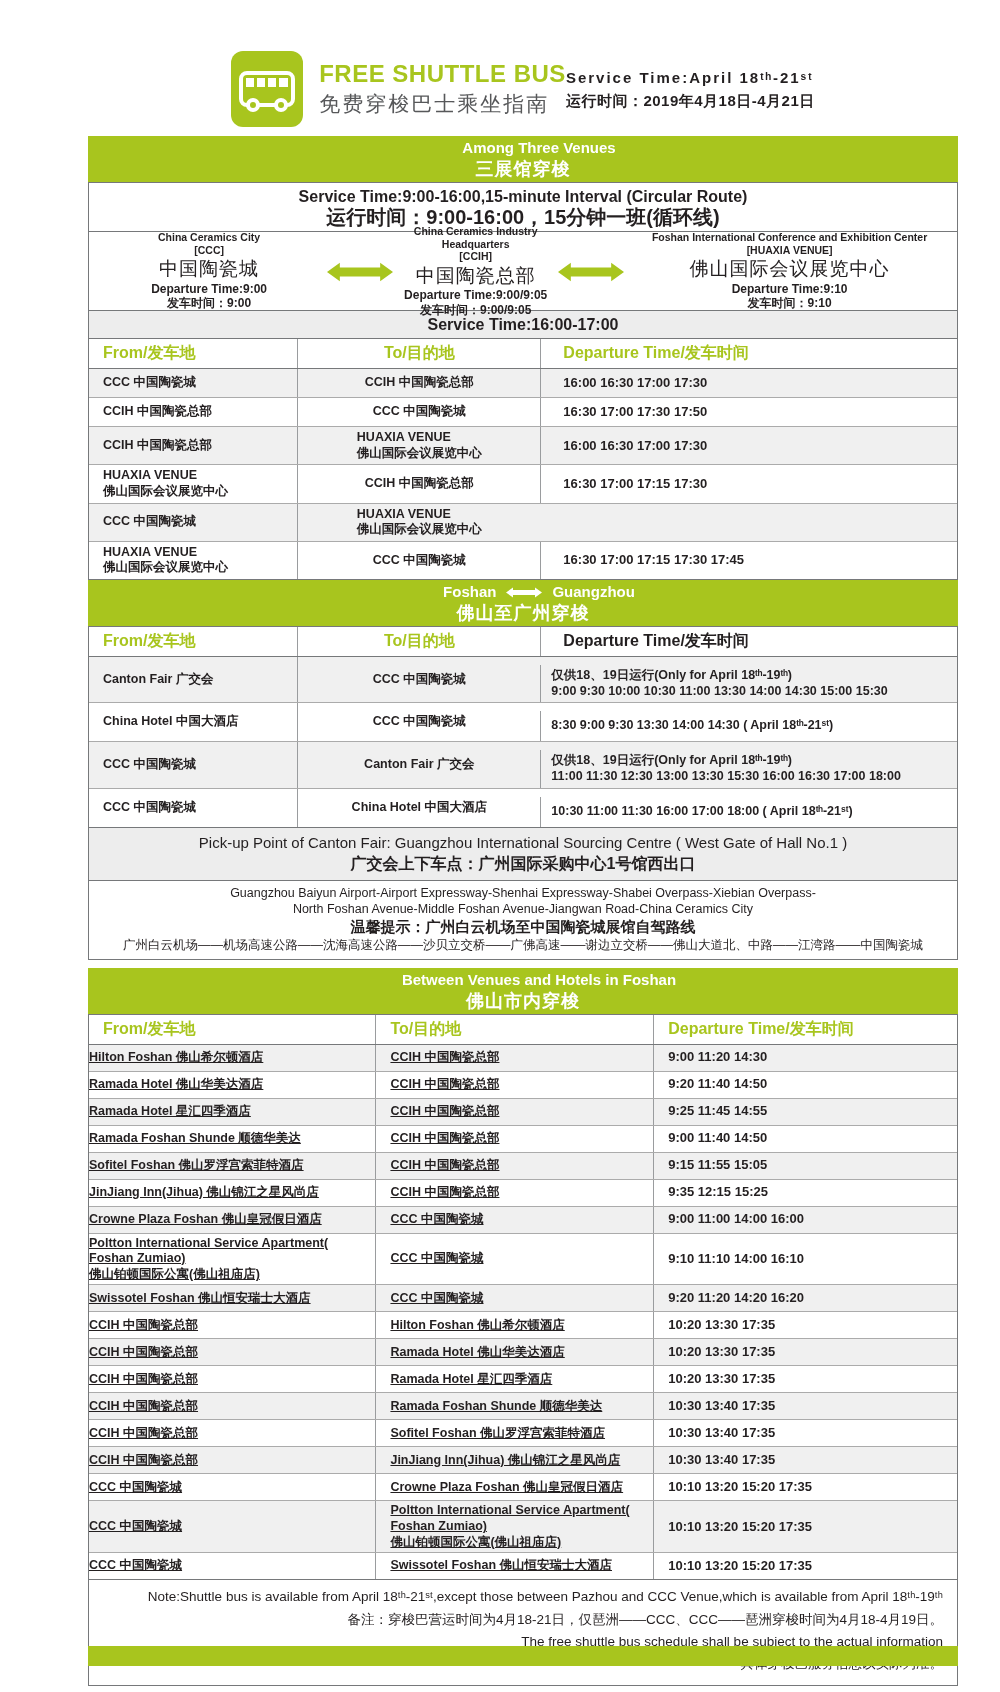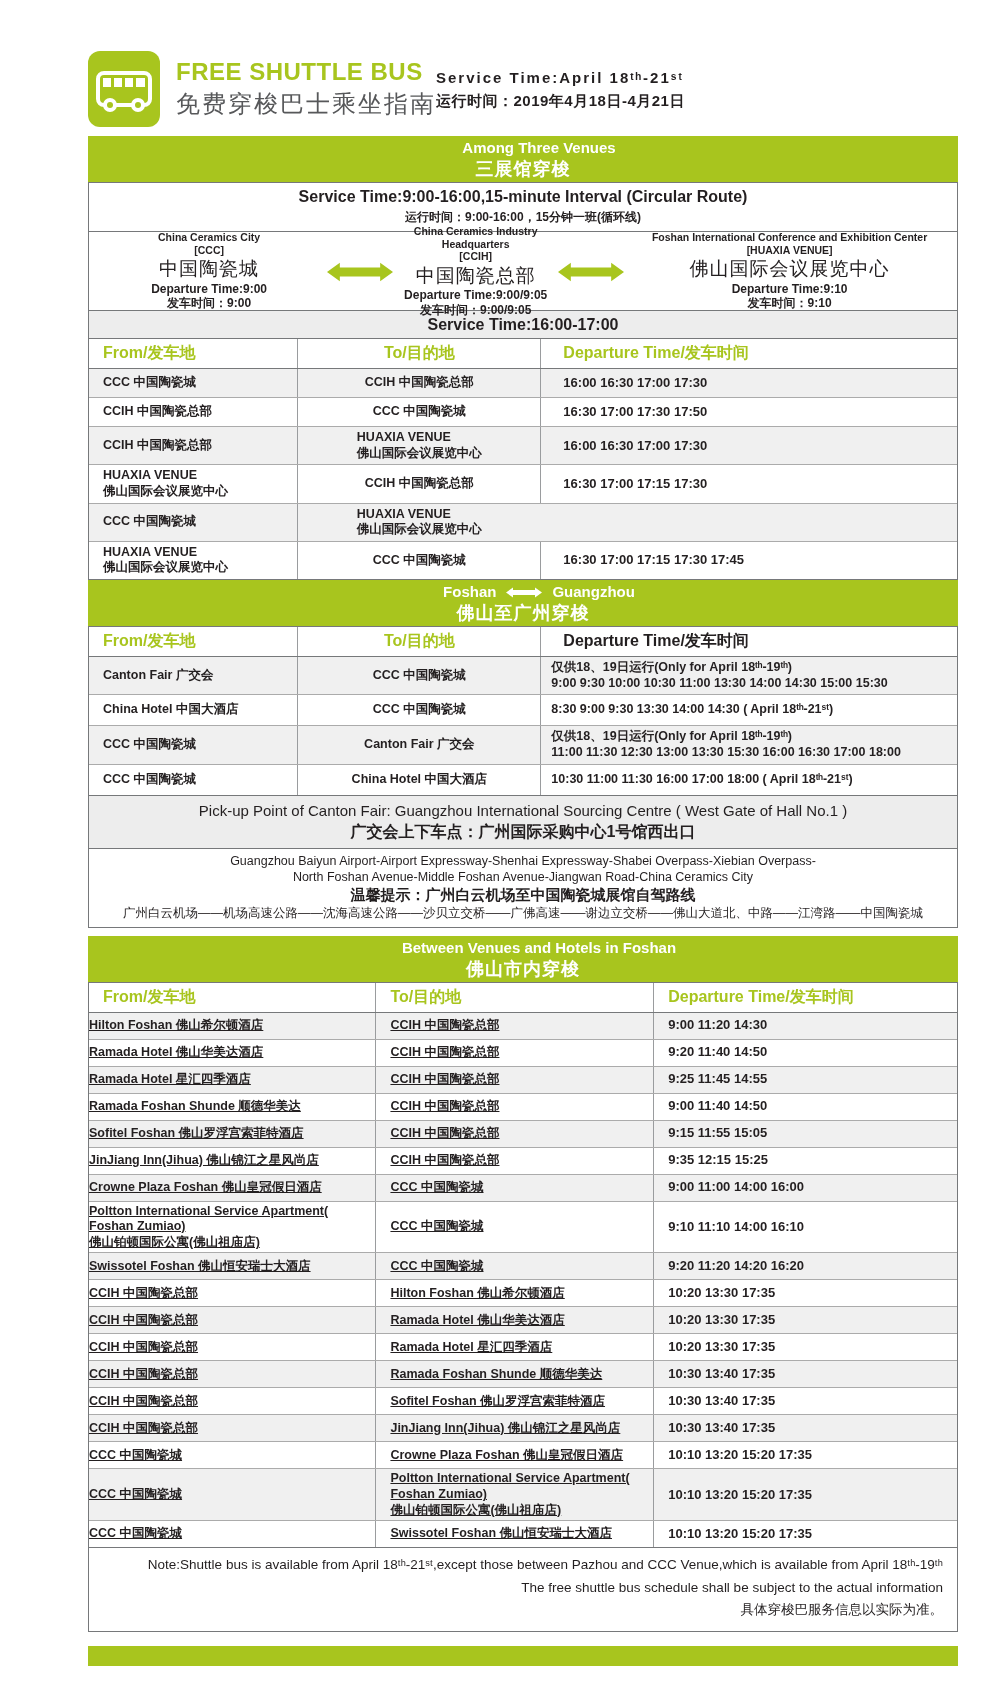--- a/index.html
+++ b/index.html
@@ -11,39 +11,39 @@
     --stripe:#f0f0f0;
     --graybox:#ededed;
   }
   *{box-sizing:border-box;margin:0;padding:0;}
   html,body{background:#ffffff;}
   body{font-family:"Liberation Sans","DejaVu Sans",sans-serif;color:var(--dark);}
   .page{position:relative;width:1000px;height:1692px;overflow:hidden;background:#fff;}
   .content{position:absolute;left:88px;top:48px;width:870px;}
 
   
-  .hdr{display:flex;justify-content:flex-start;align-items:center;height:82px;margin-bottom:6px;}
+  .hdr{display:flex;justify-content:center;align-items:center;height:82px;margin-bottom:6px;}
   .hdr-left{display:flex;align-items:center;gap:16px;}
   .bus-badge{width:72px;height:76px;flex:0 0 auto;}
   .title-en{color:var(--accent);font-size:24px;font-weight:bold;letter-spacing:0.5px;}
-  .title-zh{color:var(--graytitle);font-size:24px;letter-spacing:2px;margin-top:2px;}
+  .title-zh{color:var(--graytitle);font-size:21px;letter-spacing:2px;margin-top:2px;}
   .hdr-right{text-align:left;font-weight:bold;font-size:15px;line-height:1.55;}
   .hdr-right .svc-en{letter-spacing:2px;}
   .hdr-right .svc-zh{letter-spacing:0.5px;}
 
   
   .banner{background:var(--accent);color:#fff;text-align:center;padding:2px 0 3px;}
   .banner-en{font-size:15px;font-weight:bold;line-height:20px;display:flex;align-items:center;justify-content:center;gap:9px;margin-left:32px;}
   .banner-zh{font-size:18px;font-weight:bold;line-height:22px;letter-spacing:1px;}
 
   
   .box{border:1px solid var(--border);margin-top:-1px;background:#fff;}
   .svcbox{text-align:center;padding:3px 0;}
   .svcbox .l1{font-size:16px;font-weight:bold;line-height:21px;}
-  .svcbox .l2{font-size:12px;font-weight:bold;line-height:21px;}
+  .svcbox .l2{font-size:20px;font-weight:bold;line-height:21px;}
   .graybg{background:var(--graybox);}
 
   
   .venues{display:flex;align-items:center;padding:5px 4px;height:80px;}
   .venue{text-align:center;line-height:1.2;}
   .venue.v1{flex:0 0 27%;}
   .venue.v2{flex:1 1 auto;}
   .venue.v3{flex:0 0 38%;}
   .venue .v-en{font-size:10.5px;font-weight:bold;}
   .venue .v-code{font-size:10.5px;font-weight:bold;}
@@ -67,21 +67,21 @@
   .thead > div + div, .trow > div + div{border-left:1px solid var(--innerline);}
   .trow{border-top:1px solid #ababab;}
   .tbody .trow:first-child{border-top:none;}
   .tbody .trow:nth-child(odd){background:var(--stripe);}
   .td{display:flex;align-items:center;font-size:12.5px;font-weight:bold;min-height:28px;padding:3px 0;}
   .td .pre{white-space:pre-line;line-height:1.25;}
   .td.c1{padding-left:14px;}
   .td.c2{justify-content:center;}
   .t3 .td.c2{justify-content:flex-start;padding-left:14px;}
   .t12 .td.c3{padding-left:22px;font-size:13px;}
-  .t2tbl .td.c3{padding-left:10px;font-size:12.5px;}
+  .t2tbl .td.c3{padding-left:10px;font-size:12.5px;margin-top:8px;}
   .t3 .td.c3{padding-left:14px;font-size:13px;}
   .t3 .td{min-height:26px;padding:2px 0;}
   .t3 .td.c1, .t3 .td.c2{font-size:12.5px;text-decoration:underline;}
   .t2tbl .td{min-height:30px;}
 
   
   .pickup{text-align:center;padding:4px 0 5px;}
   .pickup .p-en{font-size:15px;line-height:21px;}
   .pickup .p-zh{font-size:16px;line-height:22px;font-weight:bold;}
   .routebox{text-align:center;padding:4px 0 5px;}
@@ -579,20 +579,21 @@
             <div class="td c3">
               <span class="pre">10:10 13:20 15:20 17:35</span>
             </div>
           </div>
 
       </div>
     </div>
 
     <div class="box notebox">
       <div>Note:Shuttle bus is available from April 18ᵗʰ-21ˢᵗ,except those between Pazhou and CCC Venue,which is available from April 18ᵗʰ-19ᵗʰ</div>
+      <div>备注：穿梭巴营运时间为4月18-21日，仅琶洲——CCC、CCC——琶洲穿梭时间为4月18-4月19日。</div>
       <div>The free shuttle bus schedule shall be subject to the actual information</div>
       <div>具体穿梭巴服务信息以实际为准。</div>
     </div>
 
   </div>
 
   <div class="footer-bar"></div>
 </div>
 
 </body></html>

